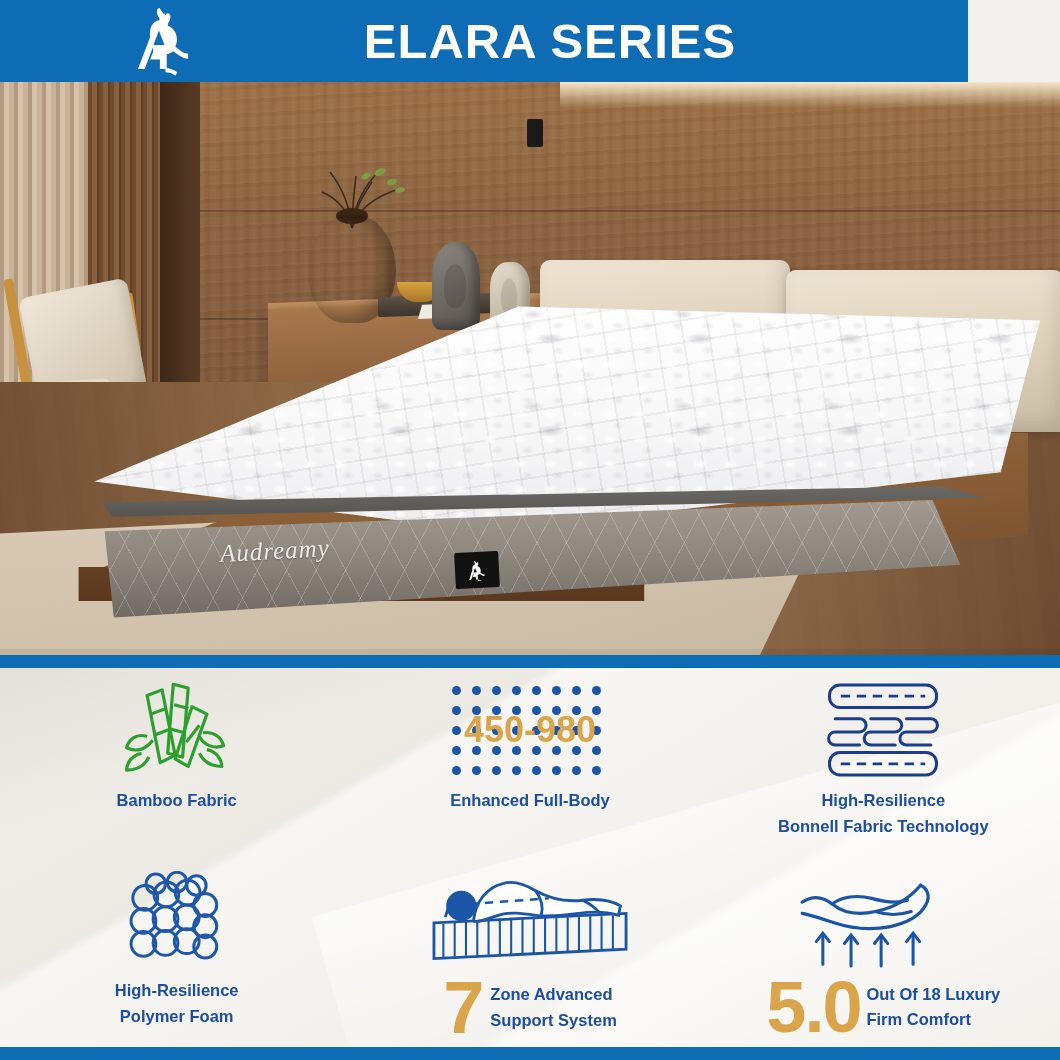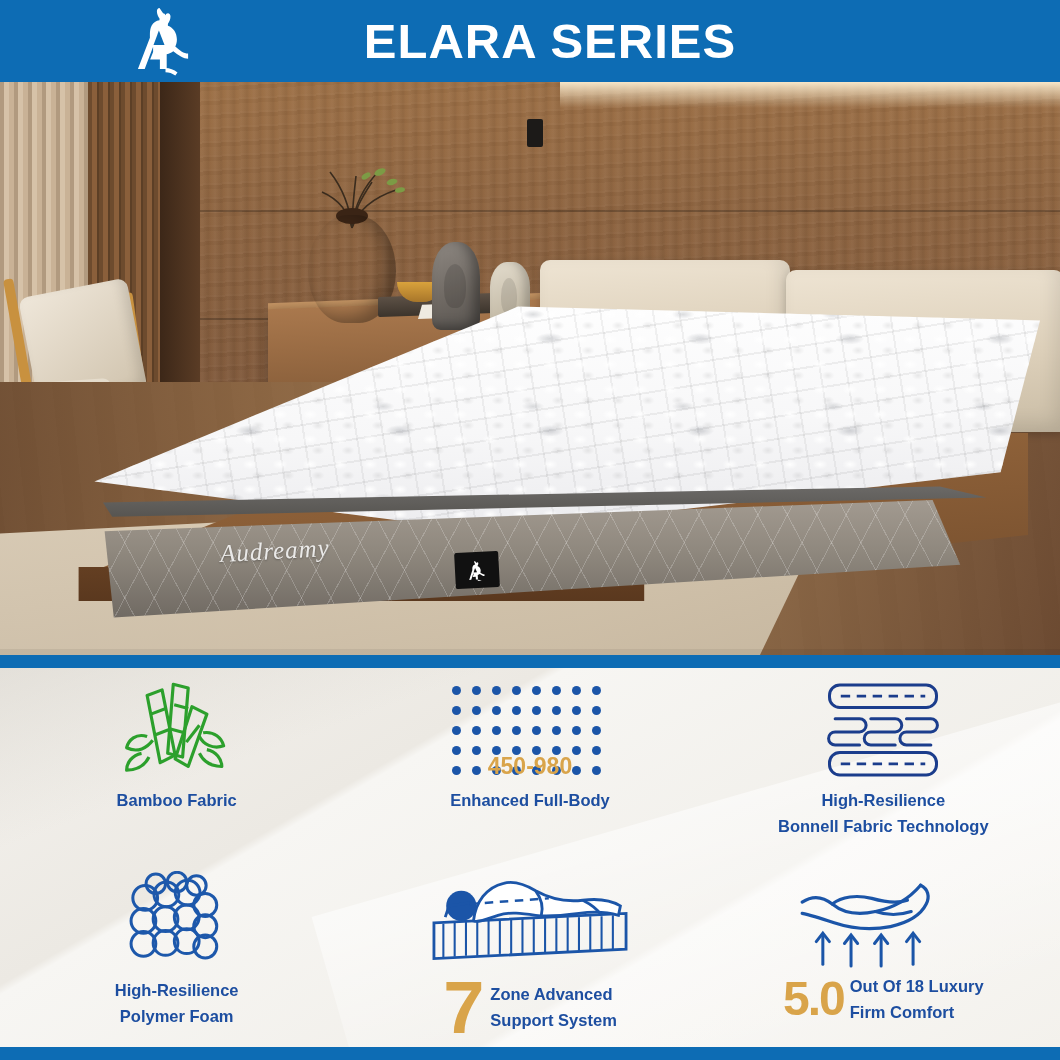--- a/index.html
+++ b/index.html
@@ -6,21 +6,21 @@
   body {
     width:1060px; height:1060px;
     font-family:"Liberation Sans", sans-serif;
     background:#f2f0ec;
     overflow:hidden;
   }
   .page { position:relative; width:1060px; height:1060px; }
 
   
   .header {
-    position:absolute; left:0; top:0; width:1060px; height:82px;
+    position:absolute; left:0; top:0; width:968px; height:82px;
     background:#0d6cb4;
     display:flex; align-items:center;
   }
   .logo-wrap { position:absolute; left:110px; top:4px; width:105px; height:78px; }
   .header-title {
     position:absolute; left:0; top:0; width:1060px; height:82px;
     display:flex; align-items:center; justify-content:center;
     color:#ffffff; font-size:49px; font-weight:bold; letter-spacing:1px;
     padding-left:40px;
   }
@@ -289,30 +289,30 @@
   }
   .icon-box { height:108px; display:flex; align-items:center; justify-content:center; }
   .cap {
     color:#1d4ea0; font-size:16.5px; font-weight:bold; line-height:1.55;
     text-align:center; margin-top:4px;
   }
   .cap .l { display:block; }
   
   .combo { display:flex; align-items:center; justify-content:center; gap:6px; margin-top:0px; }
   .bignum { color:#d9a44a; font-size:74px; font-weight:bold; line-height:.92; }
-  .bignum.five { font-size:48px; letter-spacing:-2px; }
+  .bignum.five { font-size:72px; letter-spacing:-2px; }
   .combo .cap { text-align:left; margin-top:0; }
   
   .dotgrid { position:relative; width:160px; height:92px; }
   .dot {
     position:absolute; width:9px; height:9px; border-radius:50%; background:#1b55a8;
   }
   .dot-label {
     position:absolute; left:50%; top:50%; transform:translate(-50%,-50%);
-    color:#d9a44a; font-size:23px; font-weight:bold; white-space:nowrap;margin-top:36px;
+    color:#d9a44a; font-size:36px; font-weight:bold; white-space:nowrap;
   }
 </style>
 </head>
 <body>
 
 <div class="page">
 
   <div class="header">
     <div class="logo-wrap">
       <svg viewBox="0 0 100 78" width="105" height="78" aria-hidden="true">

